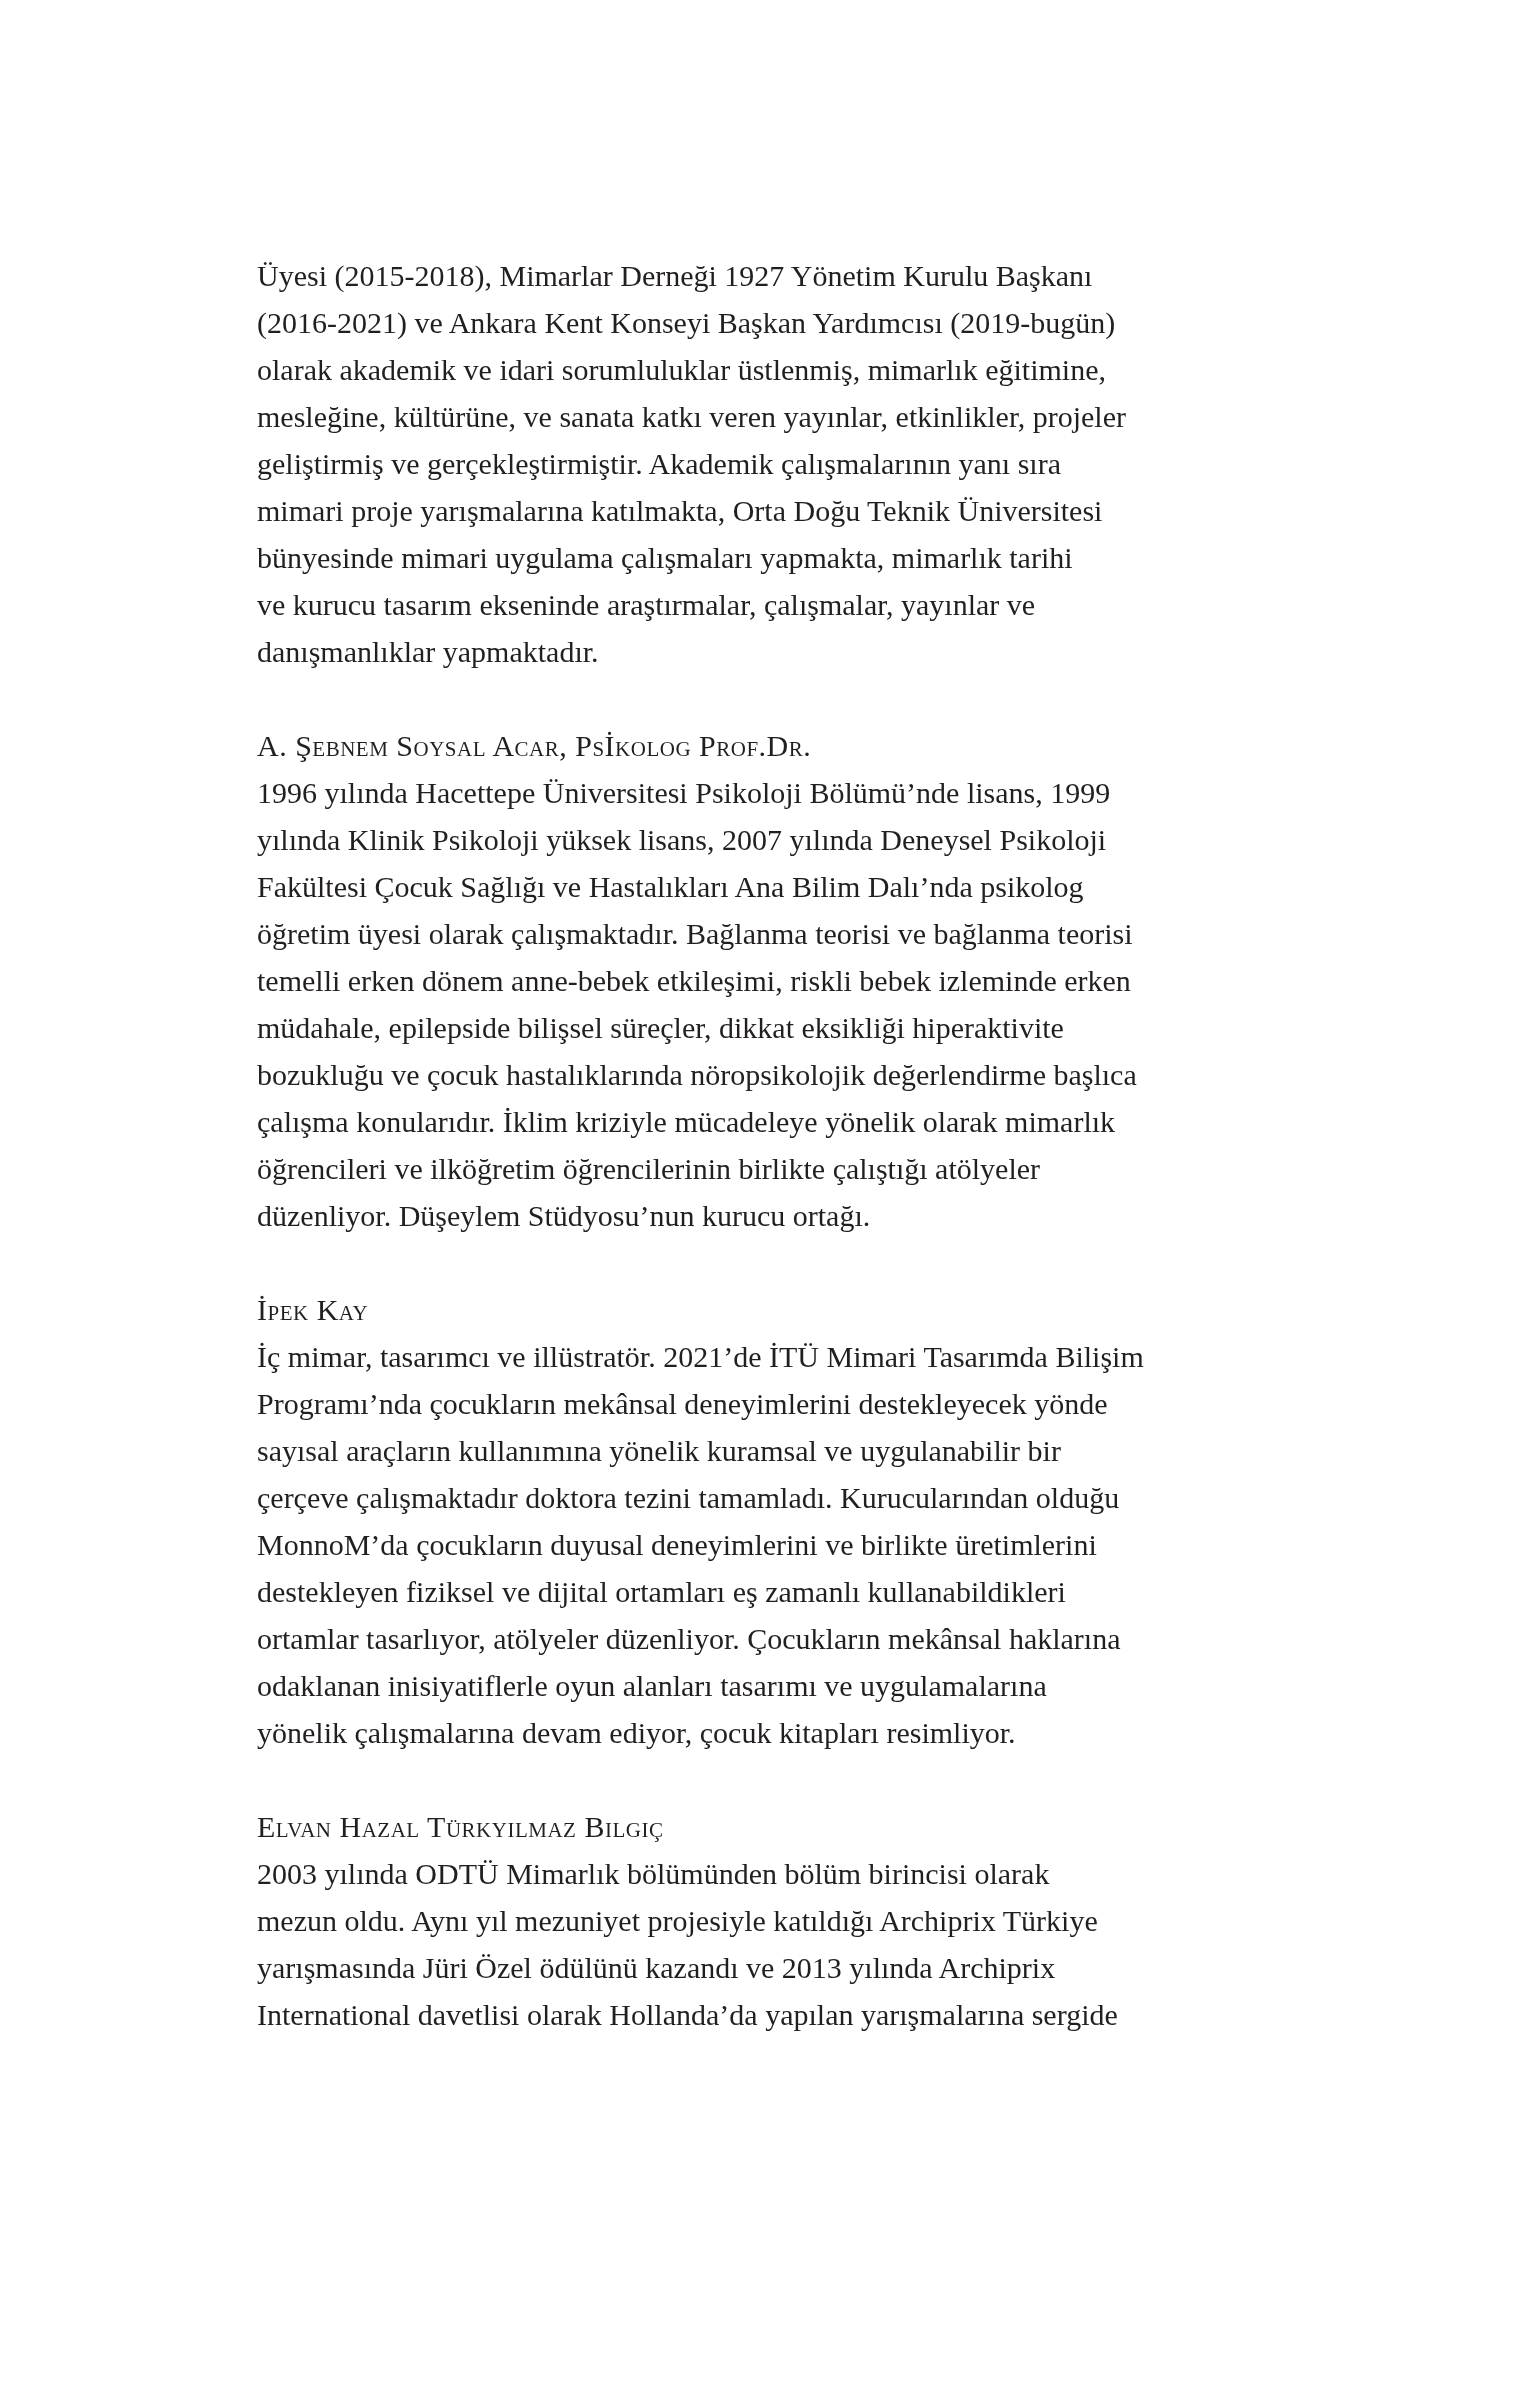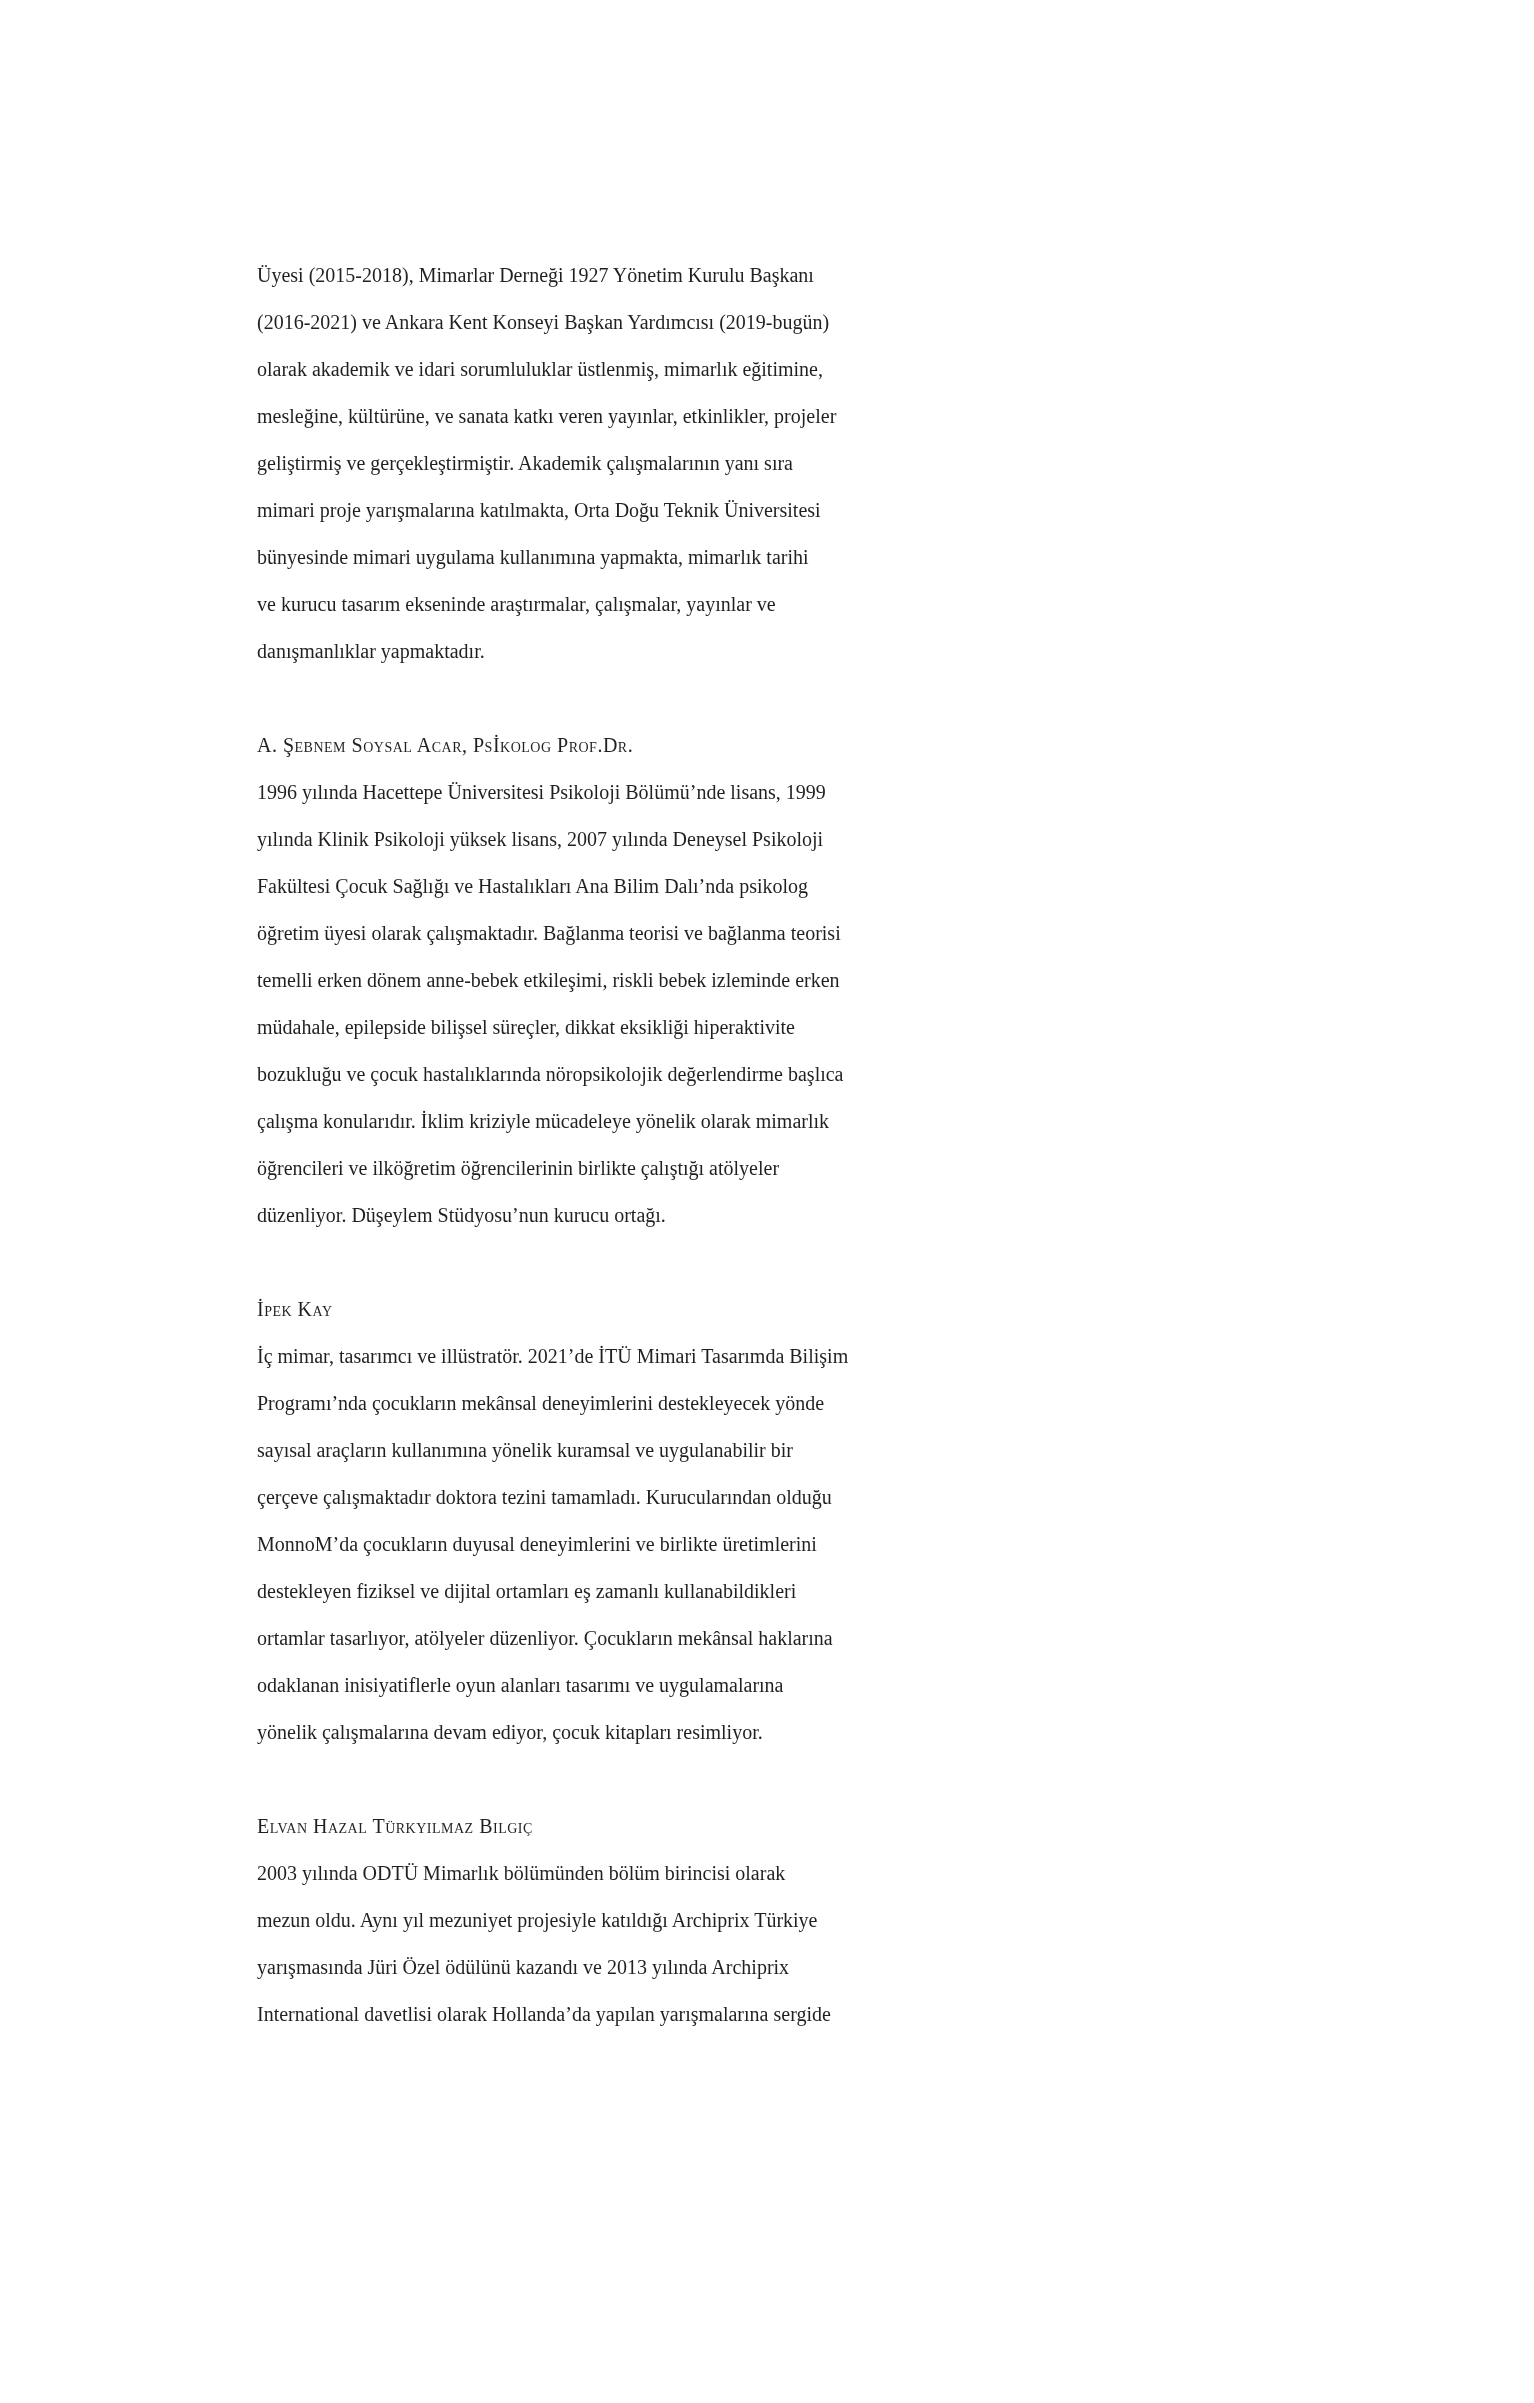--- a/index.html
+++ b/index.html
@@ -3,21 +3,21 @@
 <meta charset="utf-8">
 <style>
   html, body { margin: 0; padding: 0; background: #ffffff; }
   body { width: 1535px; height: 2403px; position: relative; overflow: hidden; }
   .page {
     position: absolute;
     left: 257px;
     top: 252px;
     width: 1064px;
     font-family: "Liberation Serif", "DejaVu Serif", serif;
-    font-size: 20px;
+    font-size: 30px;
     line-height: 47px;
     color: #231f20;
   }
   .line { display: block; white-space: pre; height: 47px; }
   .blank { display: block; height: 47px; }
   .heading {
     display: block; white-space: pre; height: 47px;
     font-variant: small-caps;
     letter-spacing: 0.5px;
   }
@@ -27,21 +27,21 @@
 
 <div class="page">
 
   <div>
     <span class="line">Üyesi (2015-2018), Mimarlar Derneği 1927 Yönetim Kurulu Başkanı</span>
     <span class="line">(2016-2021) ve Ankara Kent Konseyi Başkan Yardımcısı (2019-bugün)</span>
     <span class="line">olarak akademik ve idari sorumluluklar üstlenmiş, mimarlık eğitimine,</span>
     <span class="line">mesleğine, kültürüne, ve sanata katkı veren yayınlar, etkinlikler, projeler</span>
     <span class="line">geliştirmiş ve gerçekleştirmiştir. Akademik çalışmalarının yanı sıra</span>
     <span class="line">mimari proje yarışmalarına katılmakta, Orta Doğu Teknik Üniversitesi</span>
-    <span class="line">bünyesinde mimari uygulama kullanımına yapmakta, mimarlık tarihi</span>
+    <span class="line">bünyesinde mimari uygulama çalışmaları yapmakta, mimarlık tarihi</span>
     <span class="line">ve kurucu tasarım ekseninde araştırmalar, çalışmalar, yayınlar ve</span>
     <span class="line">danışmanlıklar yapmaktadır.</span>
   </div>
   <span class="blank"></span>
 
   <div>
     <span class="heading">A. Şebnem Soysal Acar, Psİkolog Prof.Dr.</span>
     <span class="line">1996 yılında Hacettepe Üniversitesi Psikoloji Bölümü’nde lisans, 1999</span>
     <span class="line">yılında Klinik Psikoloji yüksek lisans, 2007 yılında Deneysel Psikoloji</span>
     <span class="line">Fakültesi Çocuk Sağlığı ve Hastalıkları Ana Bilim Dalı’nda psikolog</span>

